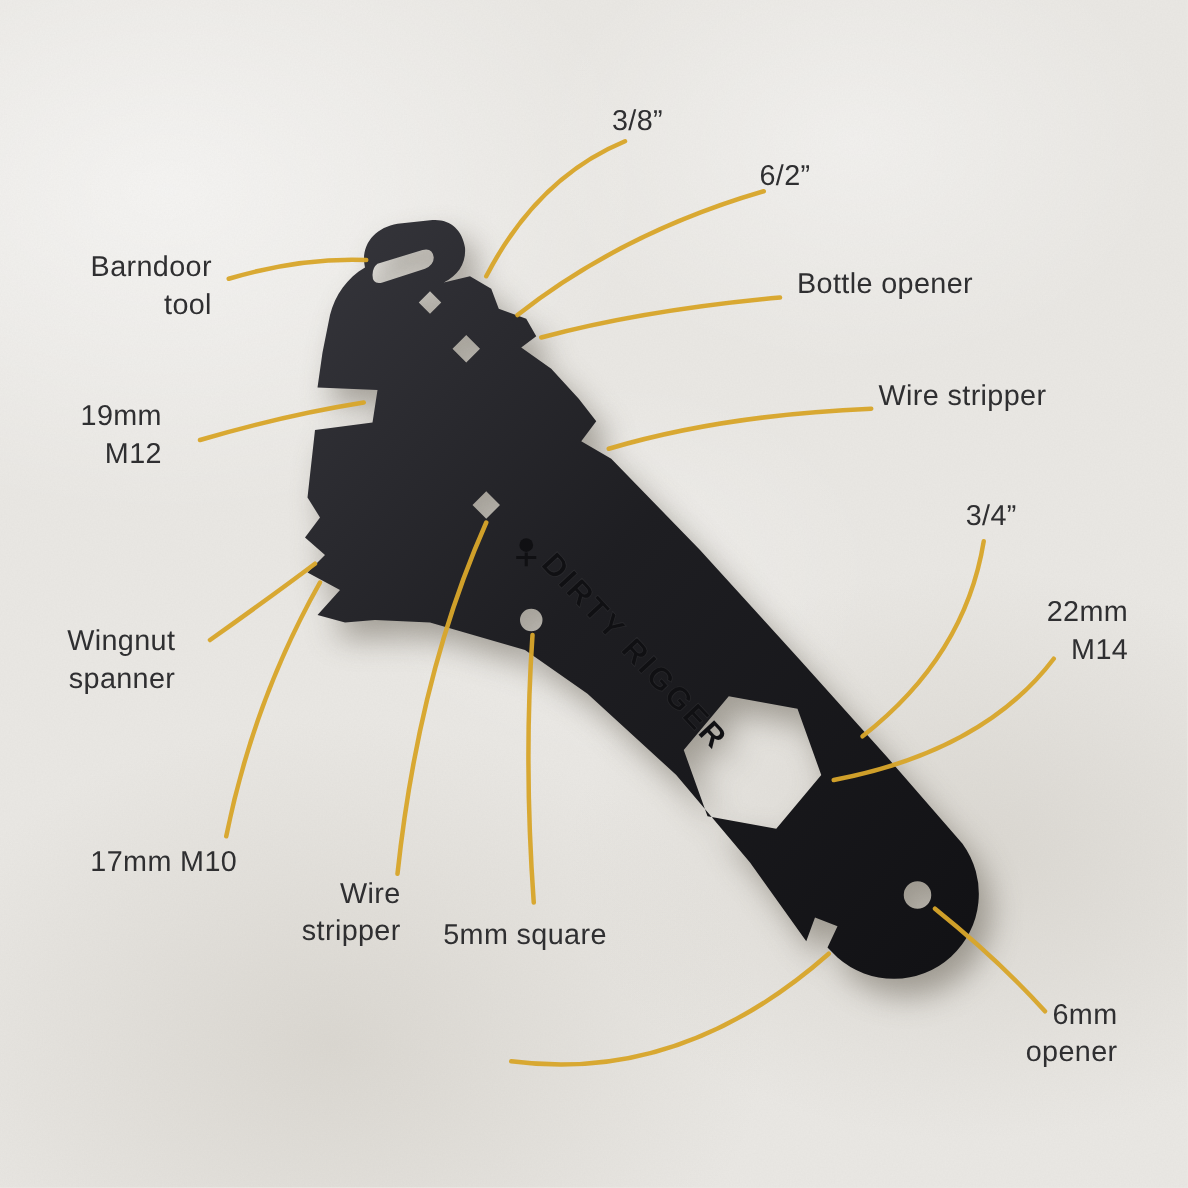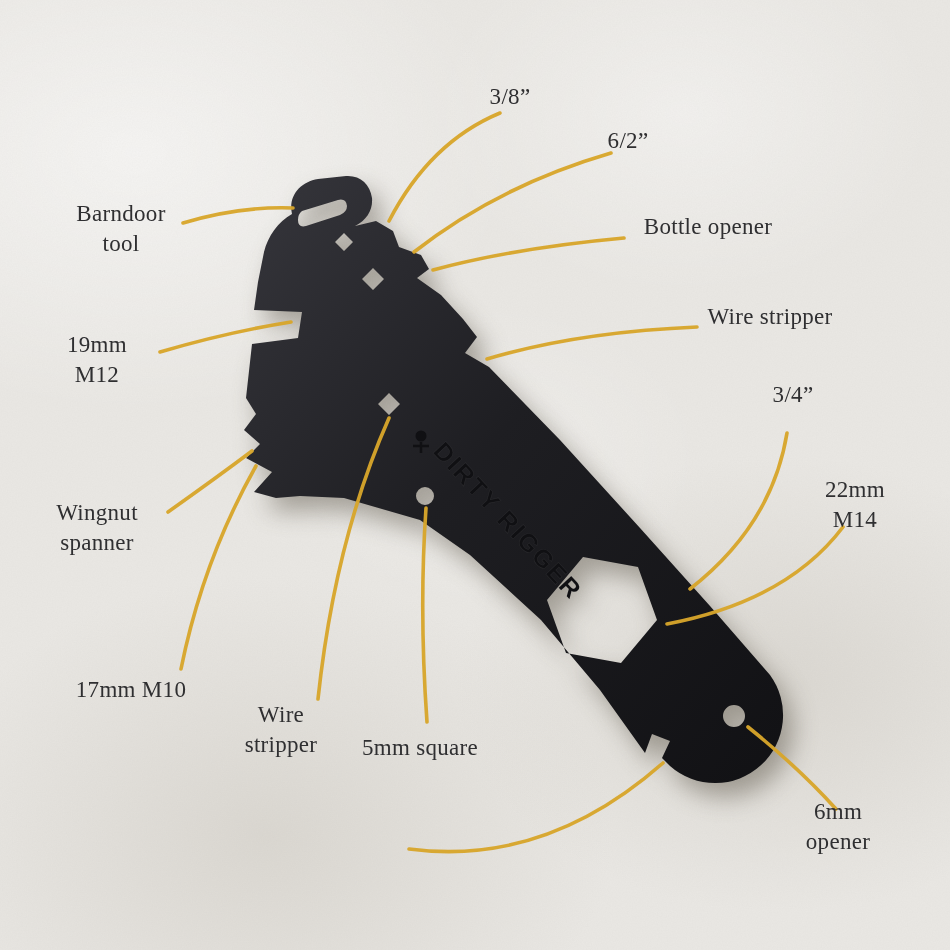--- a/index.html
+++ b/index.html
@@ -33,21 +33,21 @@
     stroke: var(--annotation-yellow, #d7a62b);
     stroke-width: 3.6; stroke-linecap: round;
     opacity: 0.96;
   }
   .label {
     position: absolute;
     transform: translate(-50%, -50%);
     color: var(--label-text, #2f2f31);
     font-size: 23px; font-weight: 500;
     letter-spacing: 0.3px; line-height: 1.3;
-    white-space: pre-line; text-align: center; font-family: Liberation Serif, serif;
+    white-space: pre-line; text-align: right;
   }
 </style>
 </head>
 <body>
 
 <div class="stage">
 
   <svg class="canvas" width="950" height="950" viewBox="0 0 950 950">
     <defs>
       <linearGradient id="toolGrad" x1="0" y1="0" x2="1" y2="1">
@@ -108,24 +108,24 @@
       <path d="M409,849 Q545,867 663,763"></path>
       <path d="M836,809 Q799,768 748,727"></path>
     </g>
   </svg>
 
   <div class="label" style="left:510px; top:97px">3/8”</div>
   <div class="label" style="left:628px; top:141px">6/2”</div>
   <div class="label" style="left:708px; top:227px">Bottle opener</div>
   <div class="label" style="left:121px; top:229px">Barndoor
 tool</div>
-  <div class="label" style="left:97px;  top:360px">19mm
+  <div class="label" style="left:97px;  top:348px">19mm
 M12</div>
   <div class="label" style="left:770px; top:317px">Wire stripper</div>
-  <div class="label" style="left:793px; top:395px">3/4”</div>
+  <div class="label" style="left:793px; top:413px">3/4”</div>
   <div class="label" style="left:97px;  top:528px">Wingnut
 spanner</div>
   <div class="label" style="left:855px; top:505px">22mm M14</div>
   <div class="label" style="left:131px; top:690px">17mm M10</div>
   <div class="label" style="left:281px; top:730px">Wire
 stripper</div>
   <div class="label" style="left:420px; top:748px">5mm square</div>
   <div class="label" style="left:838px; top:827px">6mm opener</div>
 
 </div>

